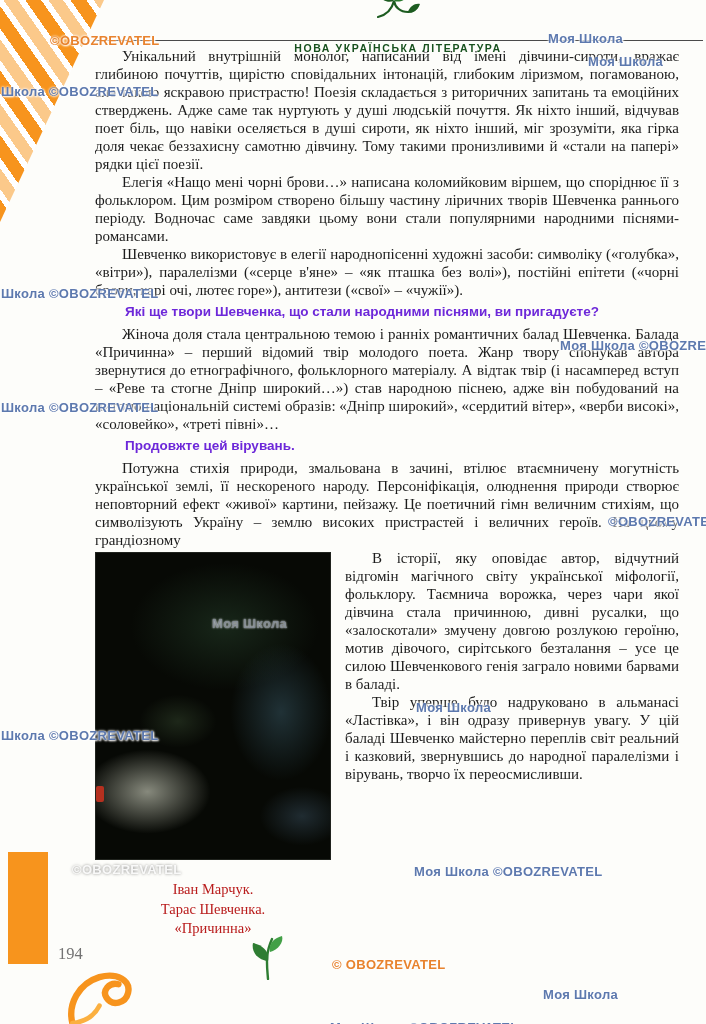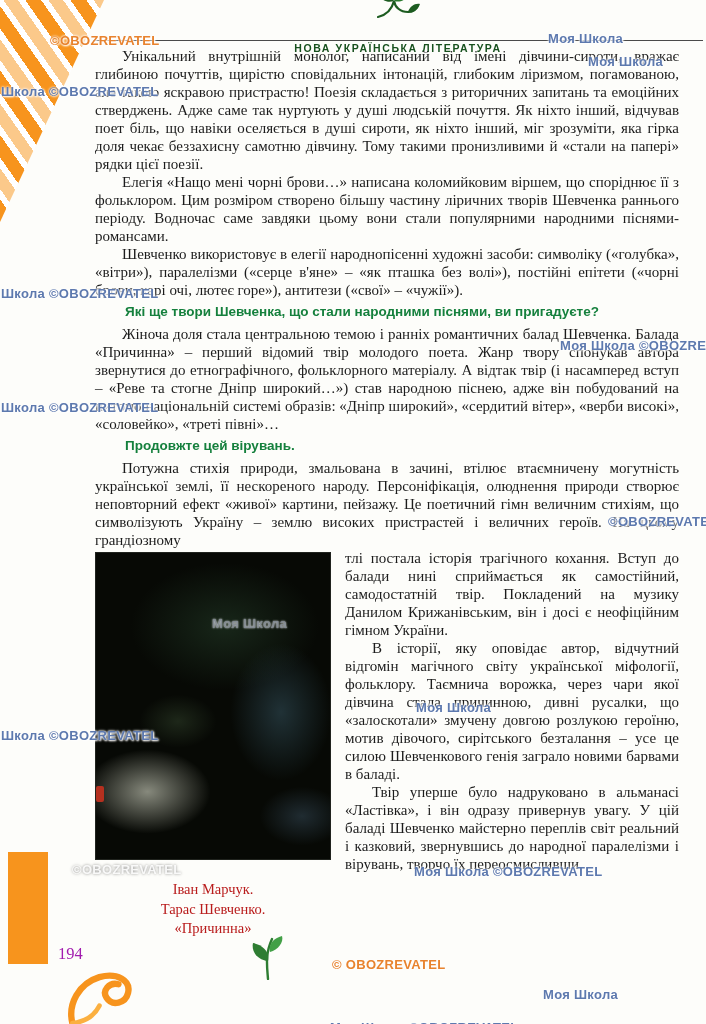--- a/index.html
+++ b/index.html
@@ -32,21 +32,21 @@
   
   .content {
     position:absolute; top:47px; left:95px; width:584px;
     font-size:15px; line-height:18px; text-align:justify;
   }
   .content p { text-indent:27px; }
   .content p.no-indent { text-indent:0; }
   .q-bold {
     font-family:"Liberation Sans", sans-serif; font-weight:bold;
     font-size:13.5px; text-indent:0 !important; padding-left:30px;
-    margin:4px 0; color:#15803d;
+    margin:4px 0; color:#6d28d9;
   }
 
   
   .figure { float:left; width:236px; margin:3px 14px 2px 0; }
   .painting {
     position:relative; width:236px; height:308px;
     background:
       radial-gradient(90px 60px at 22% 78%, rgba(213,216,198,0.62), rgba(213,216,198,0) 70%),
       radial-gradient(70px 95px at 79% 52%, rgba(70,110,128,0.40), rgba(70,110,128,0) 72%),
       radial-gradient(125px 85px at 55% 24%, rgba(44,74,50,0.45), rgba(44,74,50,0) 75%),
@@ -56,21 +56,21 @@
     border:1px solid #20231e;
   }
   .red-accent {
     position:absolute; left:0; top:76%; width:8px; height:16px;
     background:#b5301f; border-radius:2px;
   }
   .fig-caption { text-align:center; font-size:14.5px; line-height:19.5px; padding-top:20px; color:#b91c1c; }
 
   
   .orange-bar { position:absolute; left:8px; top:852px; width:40px; height:112px; background:#f7941d; }
-  .page-number { position:absolute; left:58px; top:944px; font-size:16.5px; color:#a21caf; }
+  .page-number { position:absolute; left:58px; top:944px; font-size:16.5px; color:#737373; }
   .corner-flourish { position:absolute; left:58px; top:966px; }
   .bottom-leaf { position:absolute; left:248px; top:934px; }
 
   
   .wm {
     position:absolute; font-family:"Liberation Sans", sans-serif; font-weight:bold;
     font-size:13px; white-space:nowrap; letter-spacing:0.3px; pointer-events:none; z-index:5;margin-top:28px;
   }
   .wm.blue   { color:#5d79ae; text-shadow:0 0 3px #fff, 0 0 2px #fff, 1px 1px 2px #fff; }
   .wm.orange { color:#e8832e; text-shadow:0 0 3px #fff, 0 0 2px #fff, 1px 1px 2px #fff; }
@@ -107,26 +107,25 @@
     <p>Жіноча доля стала центральною темою і ранніх романтичних балад Шевченка. Балада «Причинна» – перший відомий твір молодого поета. Жанр твору спонукав автора звернутися до етнографічного, фольклорного матеріалу. А відтак твір (і насамперед вступ – «Реве та стогне Дніпр широкий…») став народною піснею, адже він побудований на питомо національній системі образів: «Дніпр широкий», «сердитий вітер», «верби високі», «соловейко», «треті півні»…</p>
     <p class="q-bold">Продовжте цей вірувань.</p>
     <p>Потужна стихія природи, змальована в зачині, втілює втаємничену могутність української землі, її нескореного народу. Персоніфікація, олюднення природи створює неповторний ефект «живої» картини, пейзажу. Це поетичний гімн величним стихіям, що символізують Україну – землю високих пристрастей і величних героїв. На цьому грандіозному</p>
 
     <div class="figure">
       <div class="painting">
         <div class="red-accent"></div>
       </div>
       <div class="fig-caption">
         <div>Іван Марчук.</div>
-        <div>Тарас Шевченко.</div>
+        <div>Тарас Шевченка.</div>
         <div>«Причинна»</div>
       </div>
     </div>
 
-    <p class="no-indent">тлі постала історія трагічного кохання. Вступ до балади нині сприймається як самостійний, самодостатній твір. Покладений на музику Данилом Крижанівським, він і досі є неофіційним гімном України.</p>
     <p>В історії, яку оповідає автор, відчутний відгомін магічного світу української міфології, фольклору. Таємнича ворожка, через чари якої дівчина стала причинною, дивні русалки, що «залоскотали» змучену довгою розлукою героїню, мотив дівочого, сирітського безталання – усе це силою Шевченкового генія заграло новими барвами в баладі.</p>
     <p>Твір уперше було надруковано в альманасі «Ластівка», і він одразу привернув увагу. У цій баладі Шевченко майстерно переплів світ реальний і казковий, звернувшись до народної паралелізми і вірувань, творчо їх переосмисливши.</p>
   </div>
 
   <div class="orange-bar"></div>
 
   <div class="page-number">194</div>
 
   <div class="corner-flourish">
     <svg width="86" height="62" viewBox="0 0 92 78">

